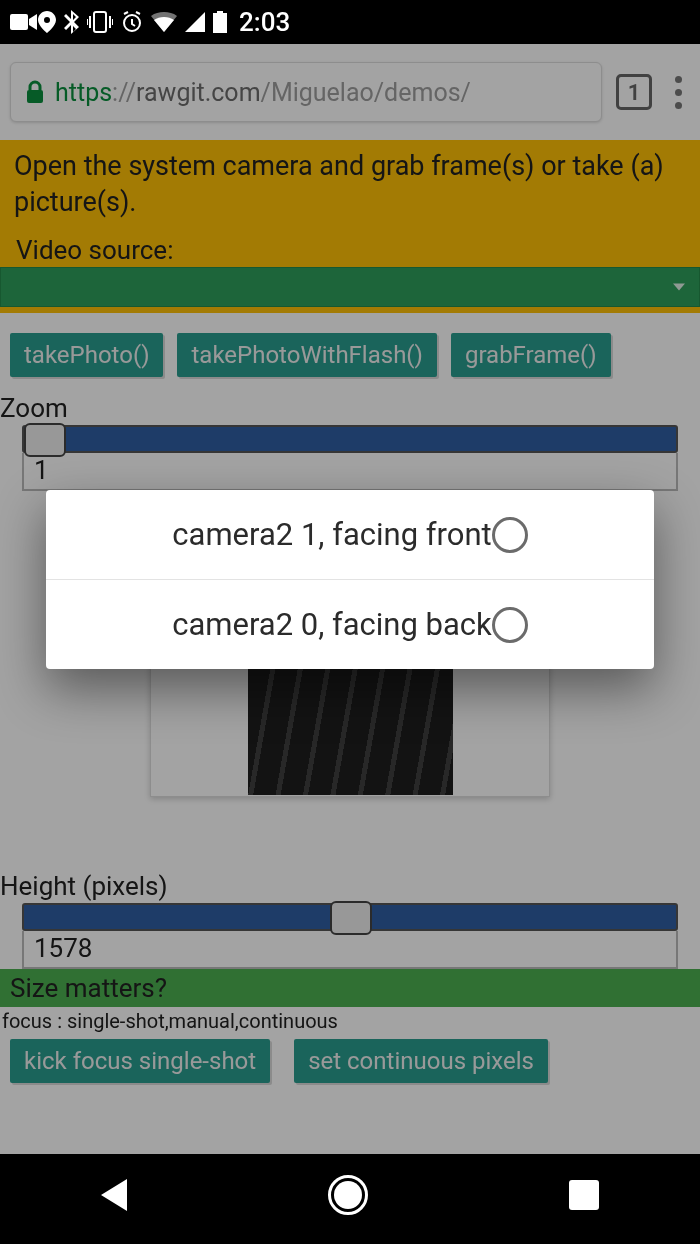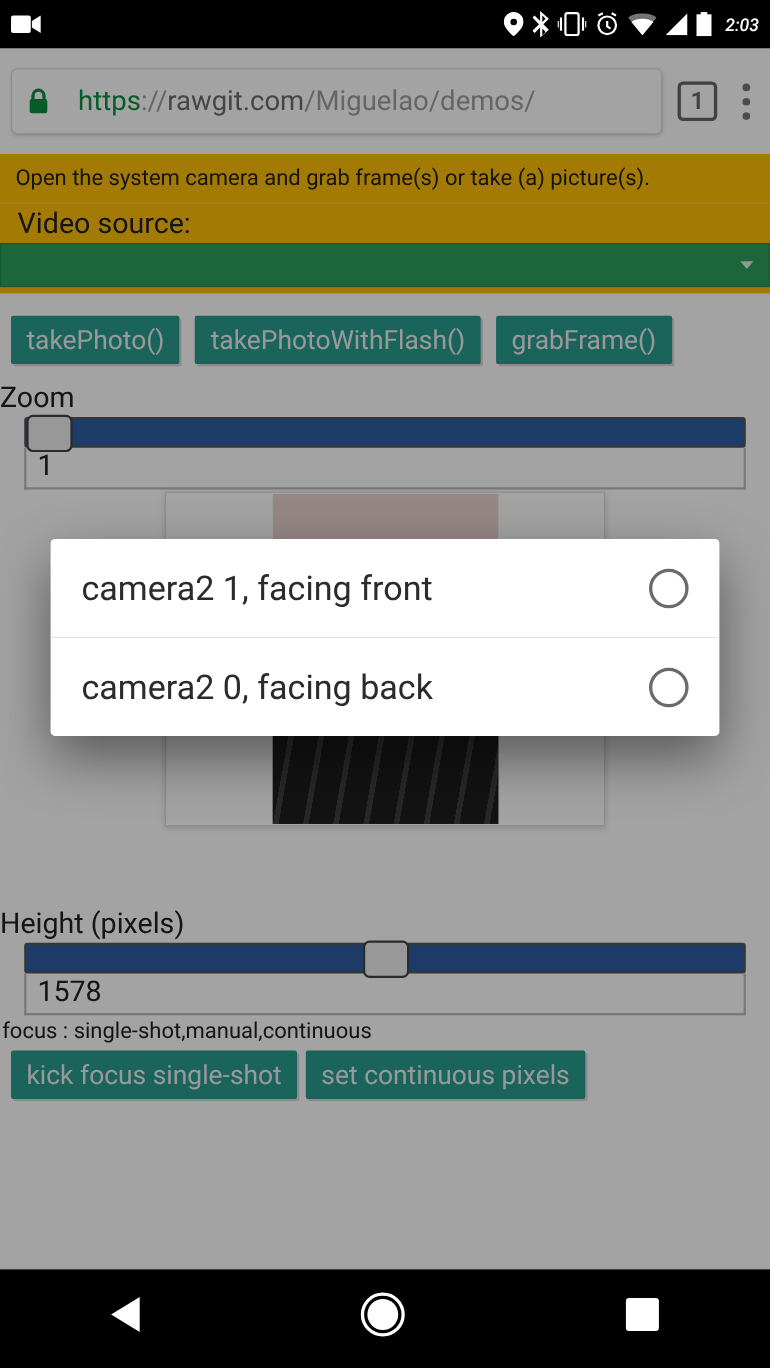--- a/index.html
+++ b/index.html
@@ -11,24 +11,23 @@
     position: relative;
     overflow: hidden;
   }
   
   .status-bar {
     height: 44px;
     background: #000;
     color: #fff;
     display: flex;
     align-items: center;
-    justify-content: space-between;
+    justify-content: flex-start;
     padding: 0 10px;
-    font-size: 16px;
-    font-style: italic;
+    font-size: 26px;
   }
   .status-left { display: flex; align-items: center; gap: 4px; }
   .status-right { display: flex; align-items: center; gap: 8px; }
   .status-right svg, .status-left svg { display: block; }
   .time { font-weight: 500; margin-left: 4px; }
 
   
   .chrome {
     background: #fff;
     padding: 18px 10px;
@@ -39,21 +38,21 @@
   .addrbar {
     flex: 1;
     background: #fff;
     border: 1px solid #ddd;
     border-radius: 6px;
     box-shadow: 0 1px 3px rgba(0,0,0,0.15);
     height: 60px;
     display: flex;
     align-items: center;
     padding: 0 14px;
-    gap: 26px;
+    gap: 10px;
     overflow: hidden;
   }
   .lock-icon { color: #0a8f3d; }
   .url { font-size: 25px; white-space: nowrap; color: #9e9e9e; }
   .url .host { color: #6d6d6d; }
   .url .scheme { color: #0a8f3d; }
   .tabcount {
     width: 36px; height: 36px;
     border: 3px solid #666;
     border-radius: 5px;
@@ -66,21 +65,21 @@
   
   .page {
     background: #fff;
     height: 1014px;
     position: relative;
     overflow: hidden;
   }
   .orange-banner {
     background: #ffc107;
     padding: 8px 14px 10px;
-    font-size: 20px;
+    font-size: 27px;
     color: #222;
     line-height: 1.35;
   }
   .yellow-strip {
     background: #ffc107;
     padding: 4px 0 6px;
   }
   .video-label {
     font-size: 26px;
     color: #222;
@@ -186,21 +185,21 @@
     font-size: 26px;
     padding: 4px 10px;
   }
   .focus-line {
     font-size: 20px;
     color: #222;
     padding: 2px 2px 4px;
   }
   .btn-row2 {
     display: flex;
-    gap: 8px;
+    gap: 24px;
     padding: 2px 10px 20px;
   }
 
   
   .dim {
     position: absolute;
     inset: 44px 0 82px 0;   
     background: rgba(0,0,0,0.36);
     pointer-events: none;
   }
@@ -209,21 +208,21 @@
     left: 46px; right: 46px;
     top: 490px;
     background: #fff;
     border-radius: 4px;
     box-shadow: 0 20px 50px rgba(0,0,0,0.45);
     z-index: 10;
   }
   .modal-item {
     display: flex;
     align-items: center;
-    justify-content: space-between;
+    justify-content: center;
     padding: 26px 28px;
     font-size: 31px;
     color: #2b2b2b;
   }
   .modal-sep { height: 1px; background: #e3e3e3; margin: 0; }
   .radio-ring {
     width: 36px; height: 36px;
     border: 3px solid #6b6b6b;
     border-radius: 50%;
   }
@@ -340,20 +339,21 @@
   </div>
 
   <div class="slider-block height-block">
     <div class="slider-label">Height (pixels)</div>
     <div class="slider-track">
       <div class="slider-thumb" style="left:47%;"></div>
     </div>
     <div class="slider-value">1578</div>
   </div>
 
+  <div class="green-bar">Size matters?</div>
   <div class="focus-line">focus : single-shot,manual,continuous</div>
   <div class="btn-row2">
     <button class="teal-btn">kick focus single-shot</button>
     <button class="teal-btn">set continuous pixels</button>
   </div>
 </div>
 
 <div class="dim"></div>
 
 <div class="modal">

